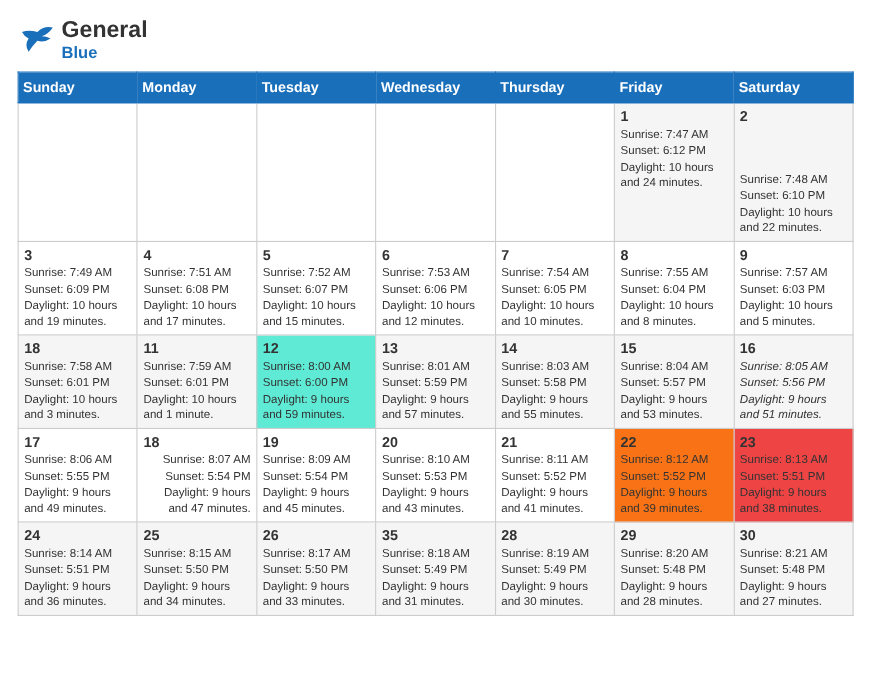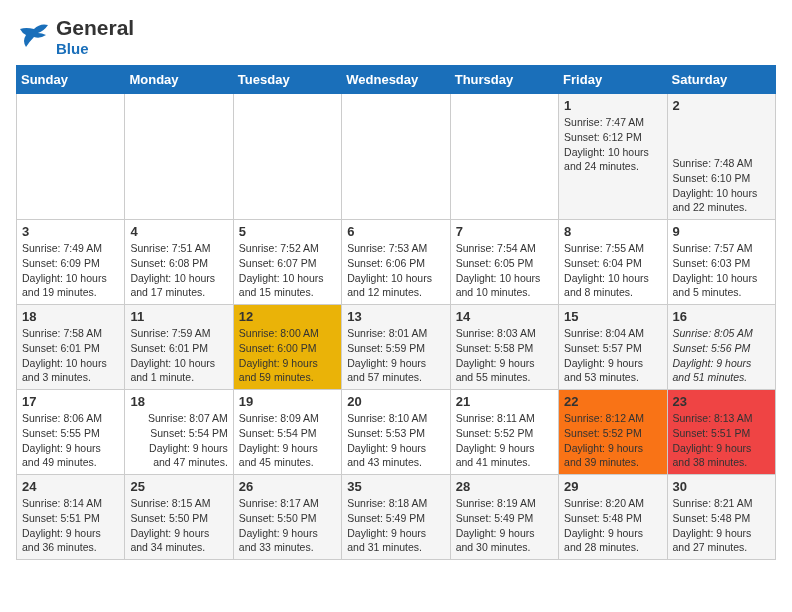--- a/index.html
+++ b/index.html
@@ -181,21 +181,21 @@
           <div class="day-info" style="white-space: pre-line;">Sunrise: 7:58 AM
 Sunset: 6:01 PM
 Daylight: 10 hours and 3 minutes.</div>
         </td>
         <td style="background: rgb(245, 245, 245);">
           <span class="day-number">11</span>
           <div class="day-info" style="white-space: pre-line;">Sunrise: 7:59 AM
 Sunset: 6:01 PM
 Daylight: 10 hours and 1 minute.</div>
         </td>
-        <td style="background: #eab308;">
+        <td style="background: #5eead4;">
           <span class="day-number">12</span>
           <div class="day-info" style="white-space: pre-line;">Sunrise: 8:00 AM
 Sunset: 6:00 PM
 Daylight: 9 hours and 59 minutes.</div>
         </td>
         <td style="background: rgb(245, 245, 245);">
           <span class="day-number">13</span>
           <div class="day-info" style="white-space: pre-line;">Sunrise: 8:01 AM
 Sunset: 5:59 PM
 Daylight: 9 hours and 57 minutes.</div>

